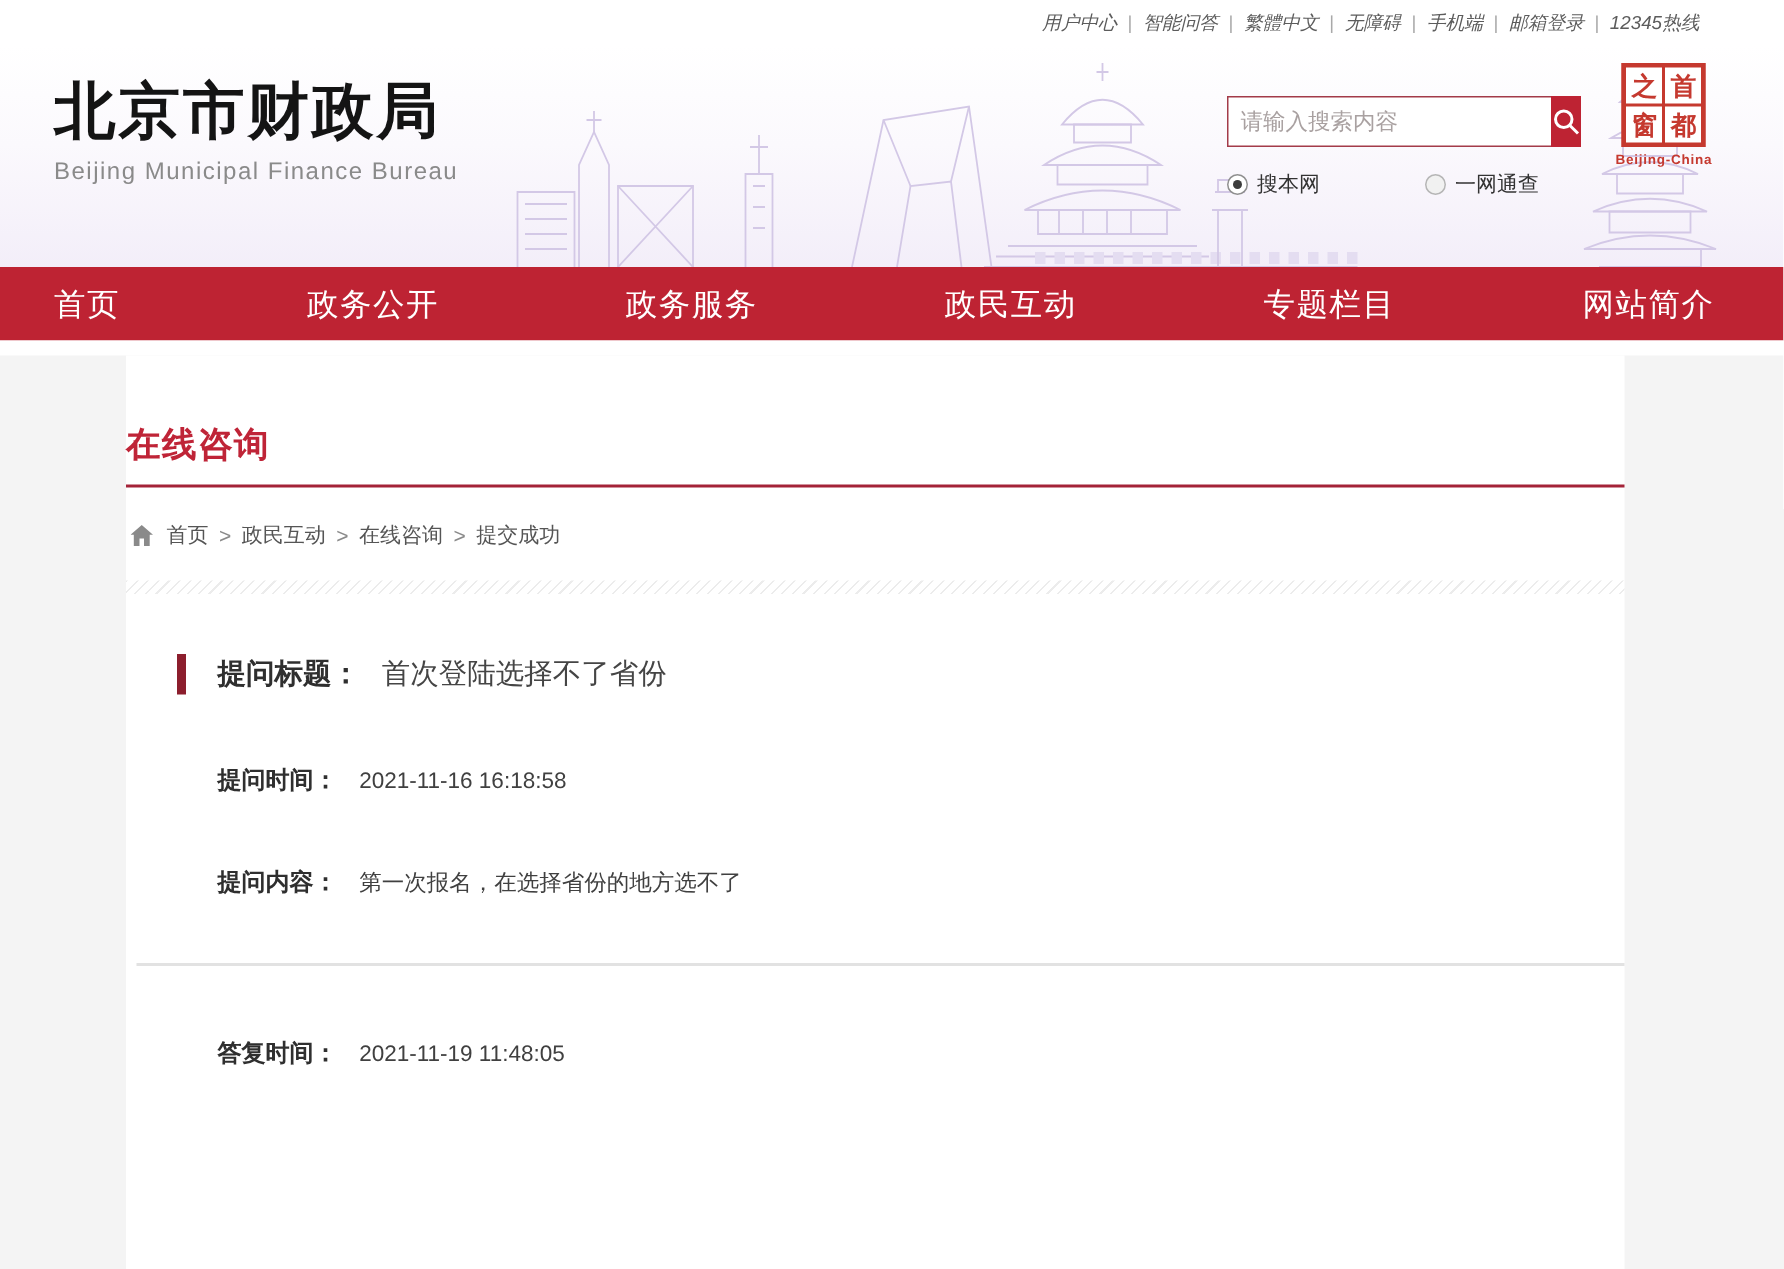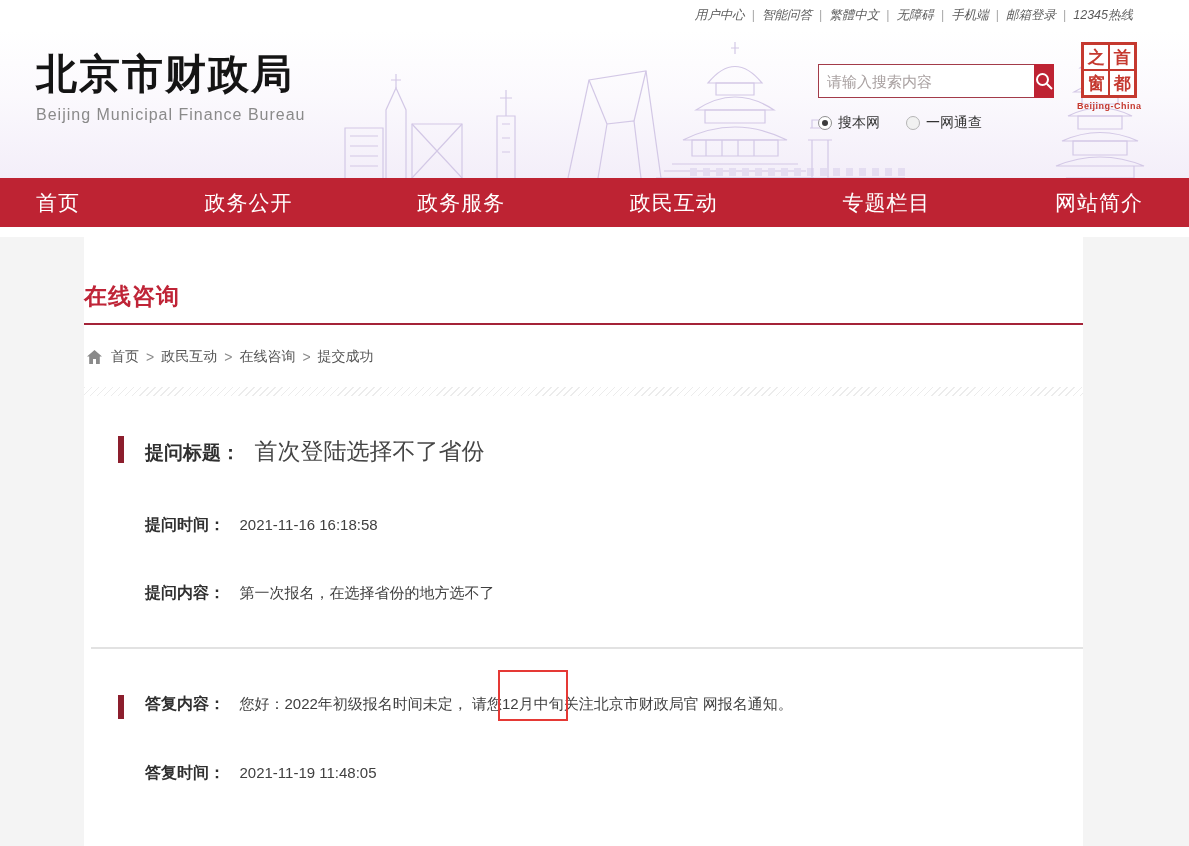--- a/index.html
+++ b/index.html
@@ -34,21 +34,21 @@
   .search-box input {
     flex:1; height:34px; border:1px solid #a33b49; border-right:none;
     padding:0 8px; font-size:15px; color:#333; outline:none;
     font-family:"Liberation Sans","DejaVu Sans",sans-serif; background:#fff;
   }
   .search-box input::placeholder { color:#a9a1a1; }
   .search-btn {
     width:45px; height:34px; background:#be2333; border:none; cursor:pointer;
     display:flex; align-items:center; justify-content:center;
   }
-  .scopes { display:flex; align-items:flex-start; margin-top:16px; font-size:14px; color:#333; }
+  .scopes { display:flex; align-items:flex-start; margin-top:16px; font-size:14px; color:#333;gap:44px; }
   .scope { display:flex; align-items:center; margin-right:26px; cursor:pointer; }
   .radio {
     width:14px; height:14px; border-radius:50%; border:1px solid #8f8f8f;
     background:#fff; display:inline-block; position:relative; margin-right:6px;
   }
   .radio.checked::after {
     content:""; position:absolute; left:3px; top:3px; width:6px; height:6px;
     border-radius:50%; background:#3c3c3c;
   }
   .radio.unchecked { background:#f1f1f1; border-color:#b5b5b5; }
@@ -94,21 +94,21 @@
     margin-top:21px; height:9px;
     background:repeating-linear-gradient(135deg,#ececec 0 1px,transparent 1px 5px);
   }
 
   .row { position:relative; padding-left:61px; }
   .row .vbar { position:absolute; left:34px; top:1px; width:6px; height:24px; background:#8c1e2d; }
   .row.lg .vbar { height:27px; top:0; }
   .label { font-weight:bold; color:#2f2f2f; font-size:16px; margin-right:10px; }
   .value { color:#404040; font-size:15px; }
   .row.lg .label { font-size:19px; }
-  .row.lg .value { font-size:23px; color:#454545; }
+  .row.lg .value { font-size:19px; color:#454545; }
 
   .r-qtitle  { margin-top:40px; }
   .r-qtime   { margin-top:48px; }
   .r-qcontent{ margin-top:47px; }
   .qa-rule   { margin-top:43px; margin-left:7px; height:2px; background:#e2e2e2; }
   .r-acontent{ margin-top:45px; }
   .r-aunit   { margin-top:52px; }
   .r-atime   { margin-top:48px; }
 
   .hl { position:relative; }
@@ -265,25 +265,20 @@
           <span class="value">2021-11-16 16:18:58</span>
         </div>
 
         <div class="row r-qcontent">
           <span class="label">提问内容：</span>
           <span class="value">第一次报名，在选择省份的地方选不了</span>
         </div>
 
         <div class="qa-rule"></div>
 
-        <div class="row r-acontent">
-          <span class="vbar"></span>
-          <span class="label">答复内容：</span>
-          <span class="value"><span>您好：2022年初级报名时间未定， 请您</span><span class="hl">12月中旬</span><span>关注北京市财政局官 网报名通知。</span></span>
-        </div>
 
 
         <div class="row r-atime">
           <span class="label">答复时间：</span>
           <span class="value">2021-11-19 11:48:05</span>
         </div>
 
       </section>
     </main>
   </div>

